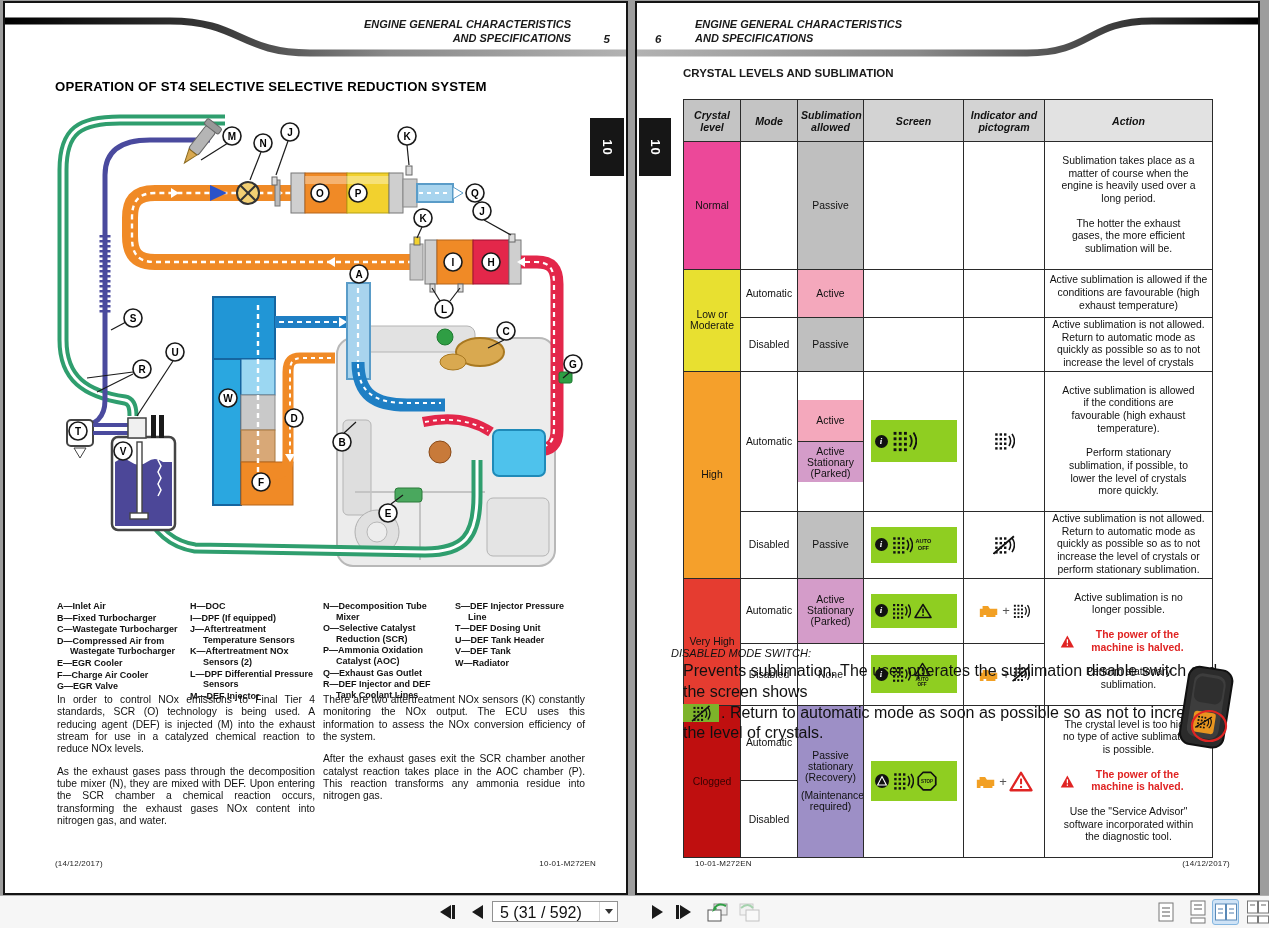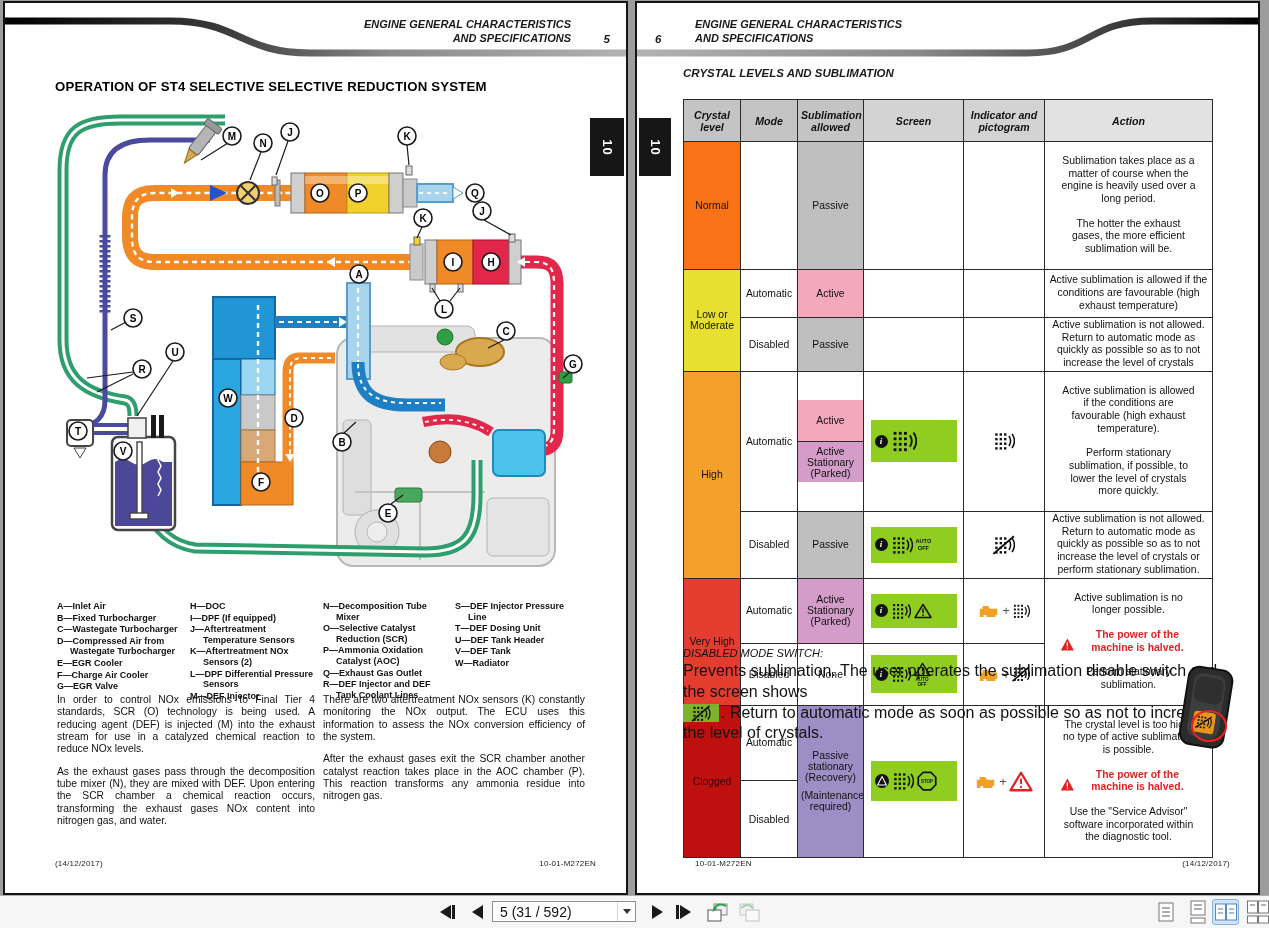--- a/index.html
+++ b/index.html
@@ -6,49 +6,49 @@
   body{width:1269px;height:928px;position:relative;overflow:hidden;background:#9d9d9d;
        font-family:"Liberation Sans",sans-serif;color:#111}
   .page{position:absolute;top:1px;width:625px;height:894px;background:#fff;
         border:2px solid #141414;box-sizing:border-box}
   .page-l{left:3px}.page-r{left:635px}
   .abs{position:absolute}
   
   .hdr-txt{font-style:italic;font-weight:700;font-size:11px;line-height:1.28;color:#1a1a1a}
   .pgnum{font-style:italic;font-weight:700;font-size:11.5px;color:#1a1a1a}
   .doc-title{font-weight:700;font-size:13.2px;letter-spacing:.2px;color:#000}
-  .doc-title-r{font-style:italic;font-weight:700;font-size:11.5px;color:#1a1a1a}
+  .doc-title-r{font-weight:700;font-size:11.5px;color:#1a1a1a}
   .tab10{background:#161616;color:#fff;display:flex;align-items:center;justify-content:center}
   .tab10 span{transform:rotate(90deg);font-weight:700;font-size:13px;letter-spacing:1px}
   .foot{font-size:8px;color:#222;letter-spacing:.2px}
   
   .leg{font-size:9px;font-weight:700;line-height:1.18;width:128px}
   .leg div{padding-left:13px;text-indent:-13px;margin-bottom:1px}
   
   .bodycol{font-size:10.3px;line-height:1.2;text-align:justify}
   .bodycol p{margin:0 0 10px 0}
   
   table.ct{border-collapse:collapse;table-layout:fixed;width:529px;font-size:10.4px}
   table.ct td,table.ct th{border:1px solid #2a2a2a;padding:1px 3px;vertical-align:middle;
        text-align:center;overflow:hidden}
   table.ct th{font-style:italic;font-weight:700;font-size:10.6px}
   .hd-a{background:#c4c4c4}.hd-b{background:#d3d3d3}.hd-c{background:#e2e2e2}
   .r-hdr{height:42px}.r-n{height:62px}.r-la{height:48px}.r-ld{height:48px}.r-ha{height:84px}
   .r-hd{height:65px}.r-va{height:47px}.r-vd{height:44px}.r-ca{height:43px}.r-cd{height:44px}
-  .lv-n{background:#f97316}.lv-l{background:#e8e030}.lv-h{background:#f5a02b}
+  .lv-n{background:#ec4899}.lv-l{background:#e8e030}.lv-h{background:#f5a02b}
   .lv-v{background:#e53c30}.lv-c{background:#bf0f0f;color:rgba(30,0,0,.85)}
   .su-gray{background:#bfbfbf}.su-pink{background:#f4a8bc}.su-lilac{background:#d49cc9}
   .su-purp{background:#9d8fc6}
   .stack{padding:0 !important}
   .stack>div{display:flex;align-items:center;justify-content:center;min-height:41px;padding:1px 2px;box-sizing:border-box}
   .stack>div+div{border-top:1px solid #2a2a2a}
   td.act{ text-align:left;padding:3px 4px;line-height:1.22;vertical-align:top}
   td.act div{margin:12px}
   .redb{color:#e02423;font-weight:700}
-  .warn-row{display:flex;gap:3px;align-items:flex-end;margin:1px 0}
+  .warn-row{display:flex;gap:3px;align-items:center;margin:1px 0}
   .screenbox{background:#8fce21;display:inline-flex;align-items:center;justify-content:flex-start;
        gap:3px;padding:2px 4px;min-width:86px;box-sizing:border-box}
   .iic{display:inline-block;width:13px;height:13px;border-radius:50%;background:#111;color:#fff;
        font:italic 700 9px/13px "Liberation Serif",serif;text-align:center;flex:none}
   .iic::before{content:"i"}
   .autooff{white-space:pre-line;font-size:5.6px;font-weight:700;line-height:1.15;text-align:center}
   .ind{display:flex;align-items:center;justify-content:center;gap:2px}
   .plus{font-size:13px;font-weight:400;color:#555}
   
   .dms-h{font-style:italic;font-size:11px;color:#111}
@@ -58,22 +58,22 @@
   
   .toolbar{position:absolute;left:0;right:0;top:895px;height:33px;background:#f6f6f6;
        border-top:1px solid #b0b0b0}
   .tbtn{position:absolute;top:4px;width:26px;height:24px;display:flex;align-items:center;
        justify-content:center;gap:1px;cursor:default}
   .tri-l{width:0;height:0;border-top:7px solid transparent;border-bottom:7px solid transparent;
        border-right:11px solid #1a1a1a}
   .tri-r{width:0;height:0;border-top:7px solid transparent;border-bottom:7px solid transparent;
        border-left:11px solid #1a1a1a}
   .bar{width:3px;height:14px;background:#1a1a1a}
-  .pagesel{position:absolute;left:492px;top:5px;width:144px;height:21px;background:#fff;
-       border:1px solid #919191;font-size:14px;line-height:21px;padding-left:7px;box-sizing:border-box}
+  .pagesel{position:absolute;left:492px;top:5px;width:126px;height:21px;background:#fff;
+       border:1px solid #919191;font-size:16px;line-height:21px;padding-left:7px;box-sizing:border-box}
   .pagesel .caret{position:absolute;right:0;top:0;width:17px;height:100%;border-left:1px solid #d5d5d5;
        display:flex;align-items:center;justify-content:center}
   .caret i{width:0;height:0;border-left:4px solid transparent;border-right:4px solid transparent;
        border-top:5px solid #333}
   .lay{position:absolute;top:3px;width:27px;height:26px;display:flex;align-items:center;justify-content:center;border-radius:3px}
   .lay.sel{background:#cfe3f6;border:1px solid #84b6e0;box-sizing:border-box}
   .co circle{fill:#fff;stroke:#1a1a1a;stroke-width:1.6}
   .co text{font-family:"Liberation Sans",sans-serif;font-size:10px;font-weight:700;text-anchor:middle}
   .ldr{stroke:#1a1a1a;stroke-width:1.2}
 </style>
@@ -675,21 +675,21 @@
         </div>
         <div>Use the "Service Advisor" software incorporated within the diagnostic tool.</div>
       </td>
     </tr>
     <tr class="r-cd">
       <td>Disabled</td>
     </tr>
   </tbody>
     </table>
 
-  <div class="abs dms-h" style="left:46px;top:644px">DISABLED MODE SWITCH:</div>
+  <div class="abs dms-h" style="left:34px;top:644px">DISABLED MODE SWITCH:</div>
   <div class="abs dms-t" style="left:46px;top:658px;width:540px">
     <span>Prevents sublimation. The user operates the sublimation disable switch and the screen shows</span><br>
     <span class="gicon">
       <svg width="20" height="17" viewBox="0 0 20 18">
           <use href="#g-dpf-x"></use>
         </svg>
     </span><span>. Return to automatic mode as soon as possible so as not to increase the level of crystals.</span>
   </div>
 
   <svg class="abs" style="left:528px;top:662px" width="80" height="86">

